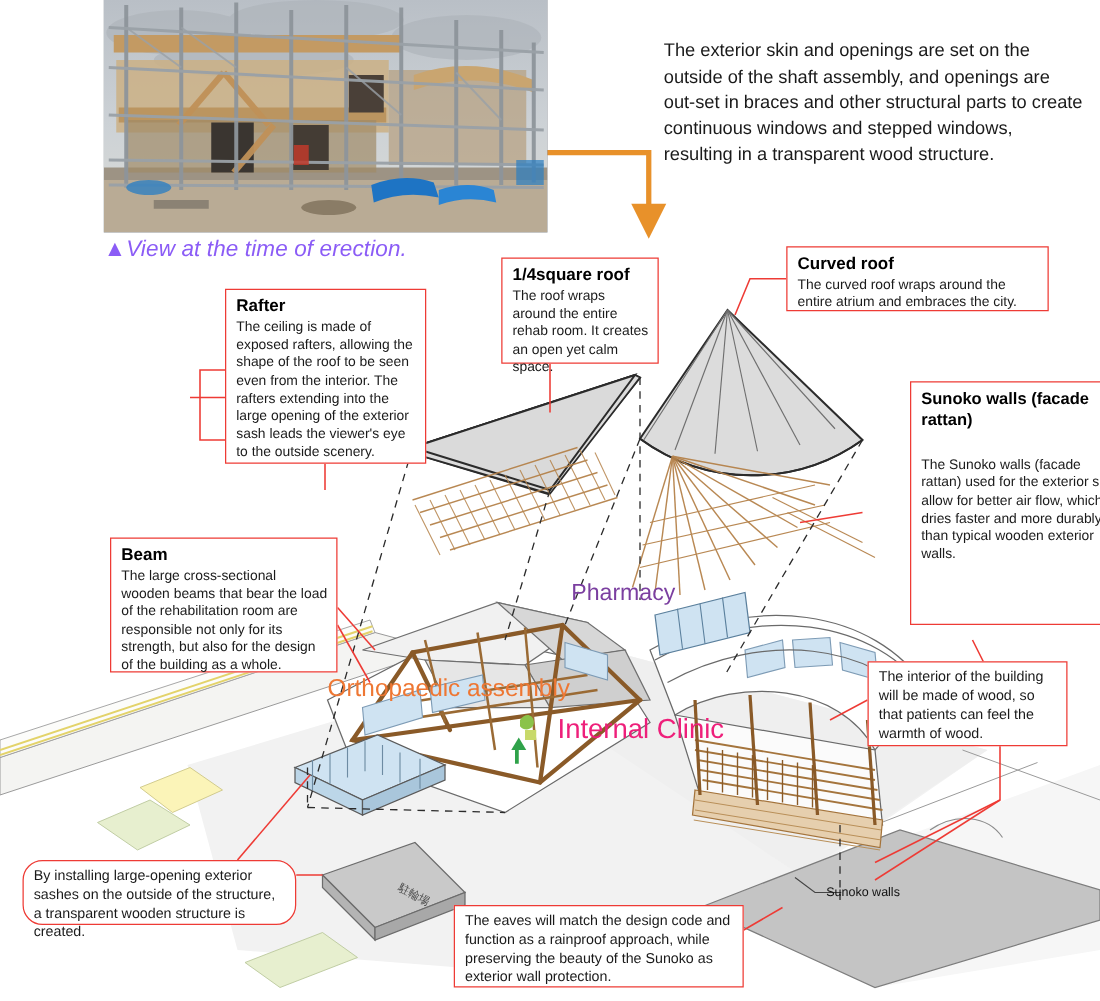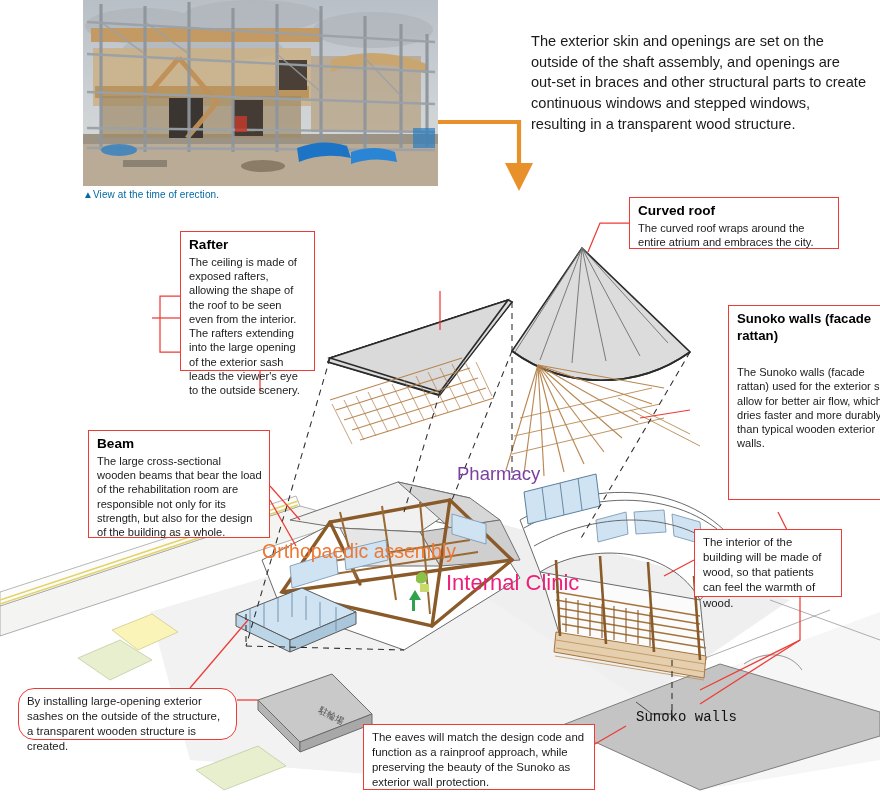--- a/index.html
+++ b/index.html
@@ -10,57 +10,58 @@
   #stage{position:absolute;left:0;top:0;width:880px;height:801px;}
 
   
   #art{position:absolute;left:0;top:0;width:880px;height:801px;}
 
   
   .photo{position:absolute;overflow:hidden;background:#8d9299;}
   #erection-photo{left:83px;top:0px;width:355px;height:186px;}
 
   .cap{
-    position:absolute;font-size:10px;color:#0369a1;letter-spacing:.1px;
+    position:absolute;font-size:18px;color:#8b5cf6;letter-spacing:.1px;
     white-space:nowrap;
+    font-style:italic;
   }
   #erection-caption{left:83px;top:189px;}
 
   
   #intro{
     position:absolute;left:531px;top:31px;width:335px;
     font-size:14.6px;line-height:1.42;color:#1a1a1a;
   }
 
   
   .box{
     position:absolute;background:#fff;border:1.4px solid #ee3b35;
     box-sizing:border-box;padding:5px 7px 6px 8px;
   }
   .box .bt{font-size:13.6px;font-weight:bold;color:#000;line-height:1.25;margin-bottom:1px;}
   .box .bb{font-size:11.1px;line-height:1.285;color:#1a1a1a;}
   .box.plain .bb{font-size:11.4px;line-height:1.33;}
 
-  #box-rafter      {left:180px;top:231px;width:135px;height:140px;}
+  #box-rafter      {left:180px;top:231px;width:161px;height:140px;}
   #box-quarter     {left:401px;top:206px;width:126px;height:85px;}
   #box-curved      {left:629px;top:197px;width:210px;height:52px;}
   #box-sunoko      {left:728px;top:305px;width:176px;height:195px;}
   #box-sunoko .bt  {font-size:13.2px;margin-bottom:4px;}
   #box-sunoko .bb  {margin-top:21px;}
   #box-beam        {left:88px;top:430px;width:182px;height:108px;}
-  #box-interior    {left:694px;top:529px;width:148px;height:68px;}
+  #box-interior    {left:694px;top:529px;width:160px;height:68px;}
   #box-sashes      {left:18px;top:688px;width:219px;height:52px;border-radius:16px;}
   #box-eaves       {left:363px;top:724px;width:232px;height:66px;}
 
   
   .dlabel{position:absolute;white-space:nowrap;font-weight:normal;}
   #label-pharmacy   {left:457px;top:463px;font-size:18.5px;color:#7b3fa0;}
   #label-ortho      {left:262px;top:540px;font-size:19.5px;color:#ee7733;}
   #label-internal   {left:446px;top:570px;font-size:22px;color:#ee1f7a;}
-  #label-sunoko-walls{left:636px;top:709px;font-size:14px;color:#111;font-family:Liberation Mono, monospace;}
+  #label-sunoko-walls{left:661px;top:709px;font-size:10px;color:#111;}
 </style>
 </head>
 <body>
 
 <div id="stage">
 
   <svg id="art" viewBox="0 0 880 801">
     <defs>
       <clipPath id="clipPhoto1">
           <rect x="83" y="0" width="355" height="186"></rect>
@@ -405,20 +406,24 @@
   </div>
   <div class="cap" id="erection-caption">▲View at the time of erection.</div>
 
   <div id="intro">The exterior skin and openings are set on the outside of the shaft assembly, and openings are out-set in braces and other structural parts to create continuous windows and stepped windows, resulting in a transparent wood structure.</div>
 
   <div class="box" id="box-rafter">
     <div class="bt">Rafter</div>
     <div class="bb">The ceiling is made of exposed rafters, allowing the shape of the roof to be seen even from the interior. The rafters extending into the large opening of the exterior sash leads the viewer's eye to the outside scenery.</div>
   </div>
 
+  <div class="box" id="box-quarter">
+    <div class="bt">1/4square roof</div>
+    <div class="bb">The roof wraps around the entire rehab room. It creates an open yet calm space.</div>
+  </div>
 
   <div class="box" id="box-curved">
     <div class="bt">Curved roof</div>
     <div class="bb">The curved roof wraps around the entire atrium and embraces the city.</div>
   </div>
 
   <div class="box" id="box-sunoko">
     <div class="bt">Sunoko walls (facade rattan)</div>
 
     <div class="bb">The Sunoko walls (facade rattan) used for the exterior skin allow for better air flow, which dries faster and more durably than typical wooden exterior walls.</div>

